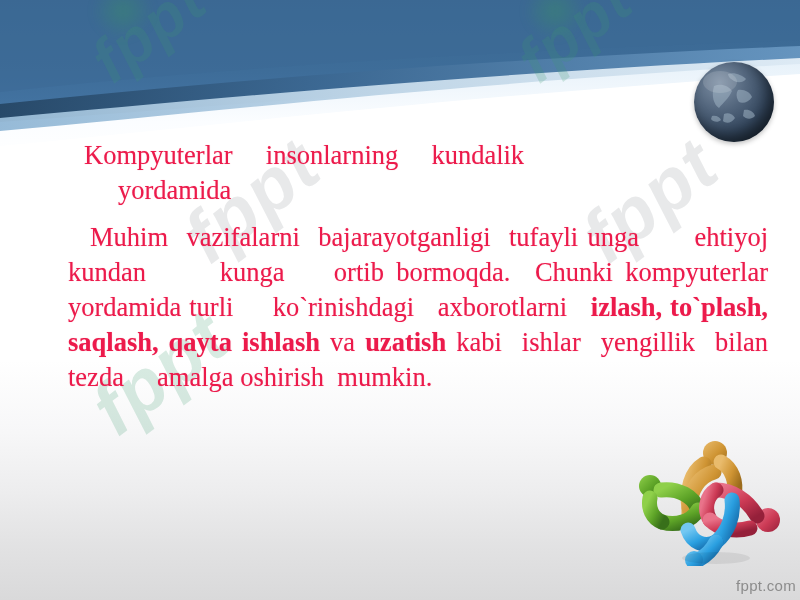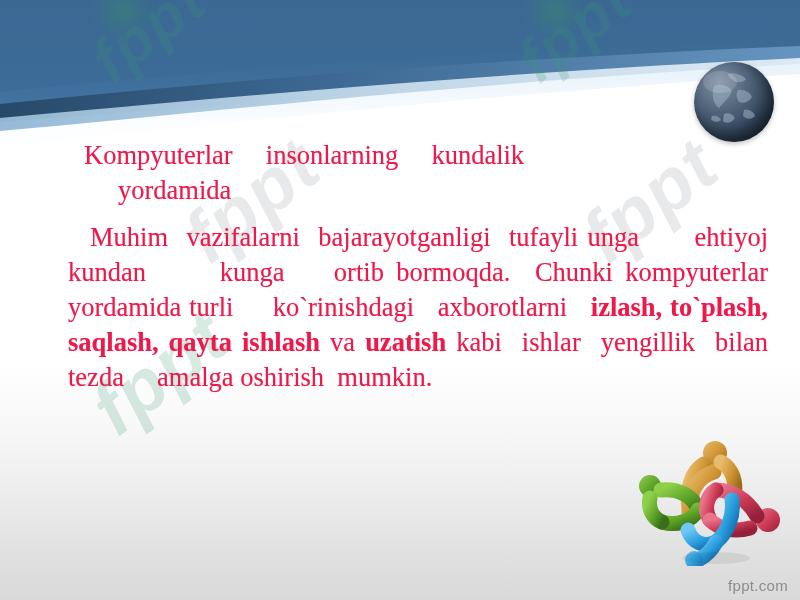--- a/index.html
+++ b/index.html
@@ -82,21 +82,21 @@
   .justified { text-align:justify; }
 
   
   #logo {
     position:absolute; left:636px; top:438px; width:148px; height:128px;
   }
   #logo svg { display:block; }
 
   
   #fppt {
-    position:absolute; right:12px; bottom:6px;
+    position:absolute; right:4px; bottom:6px;
     font-size:15px; color:#8c8c8c;
     font-family:"Liberation Sans", sans-serif;
     letter-spacing:.3px;
   }
 </style>
 </head>
 <body>
 
 <div id="slide">
 

